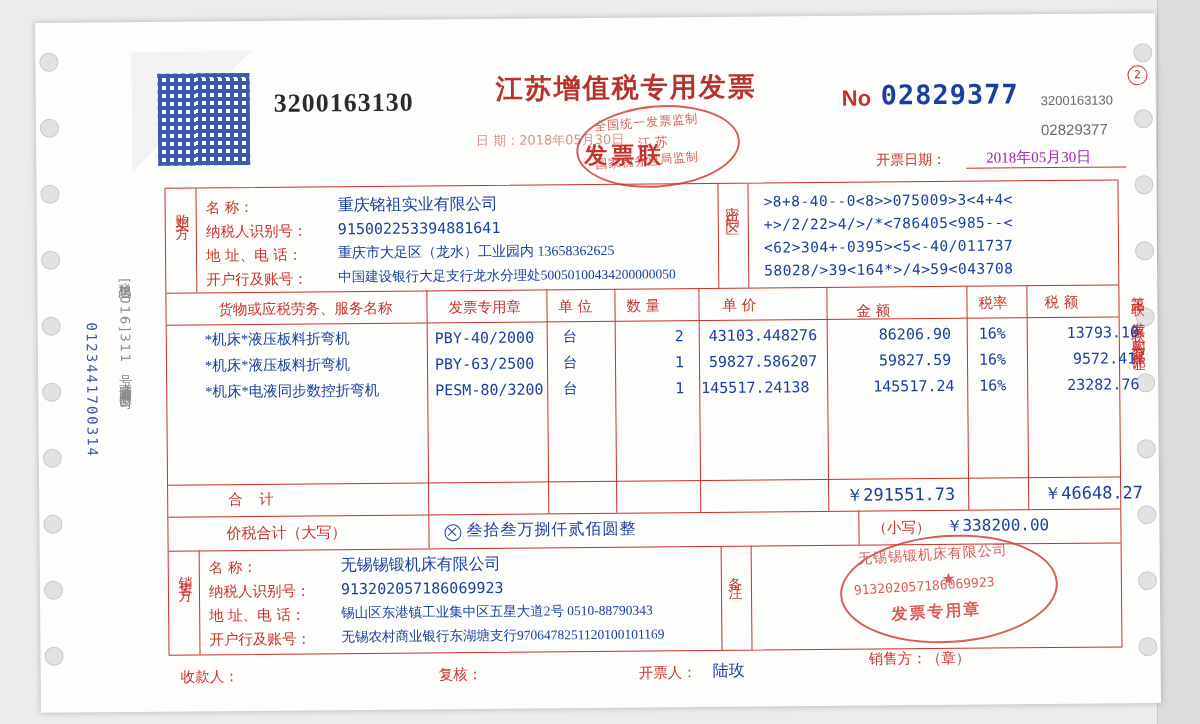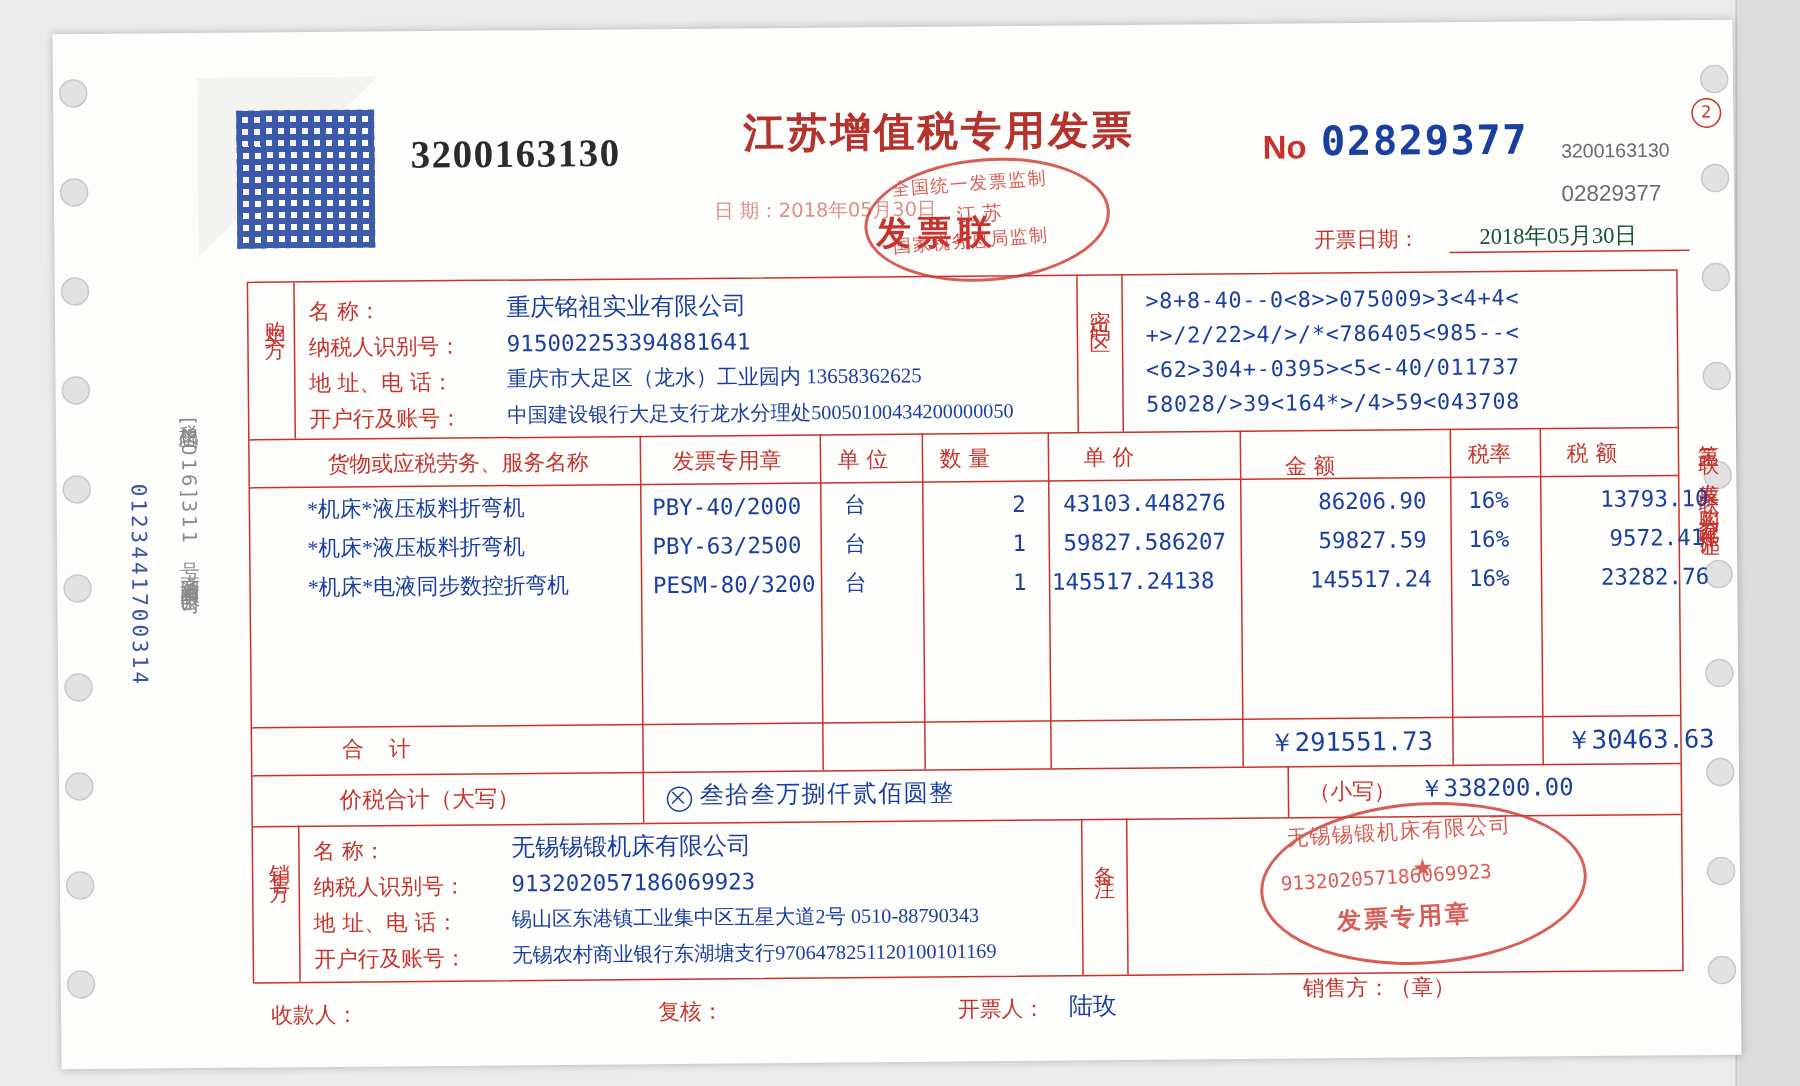--- a/index.html
+++ b/index.html
@@ -52,21 +52,21 @@
     font-family:"DejaVu Sans Mono",monospace;letter-spacing:1px;
   }
   #code-tr1{left:1005px;top:79px;font-size:13px;color:#6b6b6b;}
   #code-tr2{left:1005px;top:107px;font-size:15px;color:#6b6b6b;}
   #fapiao-lian{
     left:548px;top:122px;font-size:23px;font-weight:bold;color:#c8322c;
     letter-spacing:4px;
   }
   #date-label{left:840px;top:136px;font-size:14px;color:#c8322c;}
   #date-value{
-    left:950px;top:134px;font-size:15px;color:#14532d;
+    left:950px;top:134px;font-size:15px;color:#a21caf;
     font-family:"Liberation Serif",serif;
   }
   #date-rule{left:930px;top:153px;width:160px;height:1px;background:#c8322c;}
   #riqi{left:440px;top:113px;font-size:13px;color:#c8322c;opacity:.55;}
 
   
   #qr{
     left:122px;top:52px;width:92px;height:92px;
     background:
       repeating-linear-gradient(90deg,#1b3fa0 0 4px,transparent 4px 8px),
@@ -286,21 +286,21 @@
       <div class="valm" style="left:534px;top:195px">145517.24138</div>
       <div class="valm" style="left:706px;top:195px">145517.24</div>
       <div class="valm" style="left:812px;top:195px">16%</div>
       <div class="valm" style="left:900px;top:195px">23282.76</div>
 
       <div class="ghost cn" style="left:40px;top:236px">&nbsp;</div>
       <div class="ghost cn" style="left:40px;top:262px">&nbsp;</div>
 
       <div class="cell cn" style="left:60px;top:302px;letter-spacing:6px">合          计</div>
       <div class="valm" style="left:678px;top:301px;font-size:17px">￥291551.73</div>
-      <div class="valm" style="left:876px;top:301px;font-size:17px">￥30463.63</div>
+      <div class="valm" style="left:876px;top:301px;font-size:17px">￥46648.27</div>
 
       <div class="cell cn" style="left:58px;top:336px;font-size:15px">价税合计（大写）</div>
       <span class="abs" style="left:276px;top:338px"><span class="circx"></span></span>
       <div class="val cn" style="left:298px;top:334px;font-size:16px;letter-spacing:1px">叁拾叁万捌仟贰佰圆整</div>
       <div class="cell cn" style="left:704px;top:336px">（小写）</div>
       <div class="valm" style="left:778px;top:334px;font-size:16px">￥338200.00</div>
 
       <div class="cell cn vlabel" style="left:8px;top:376px;font-size:14px">销售方</div>
 
       <div class="cell cn" style="left:40px;top:370px">名        称：</div>

